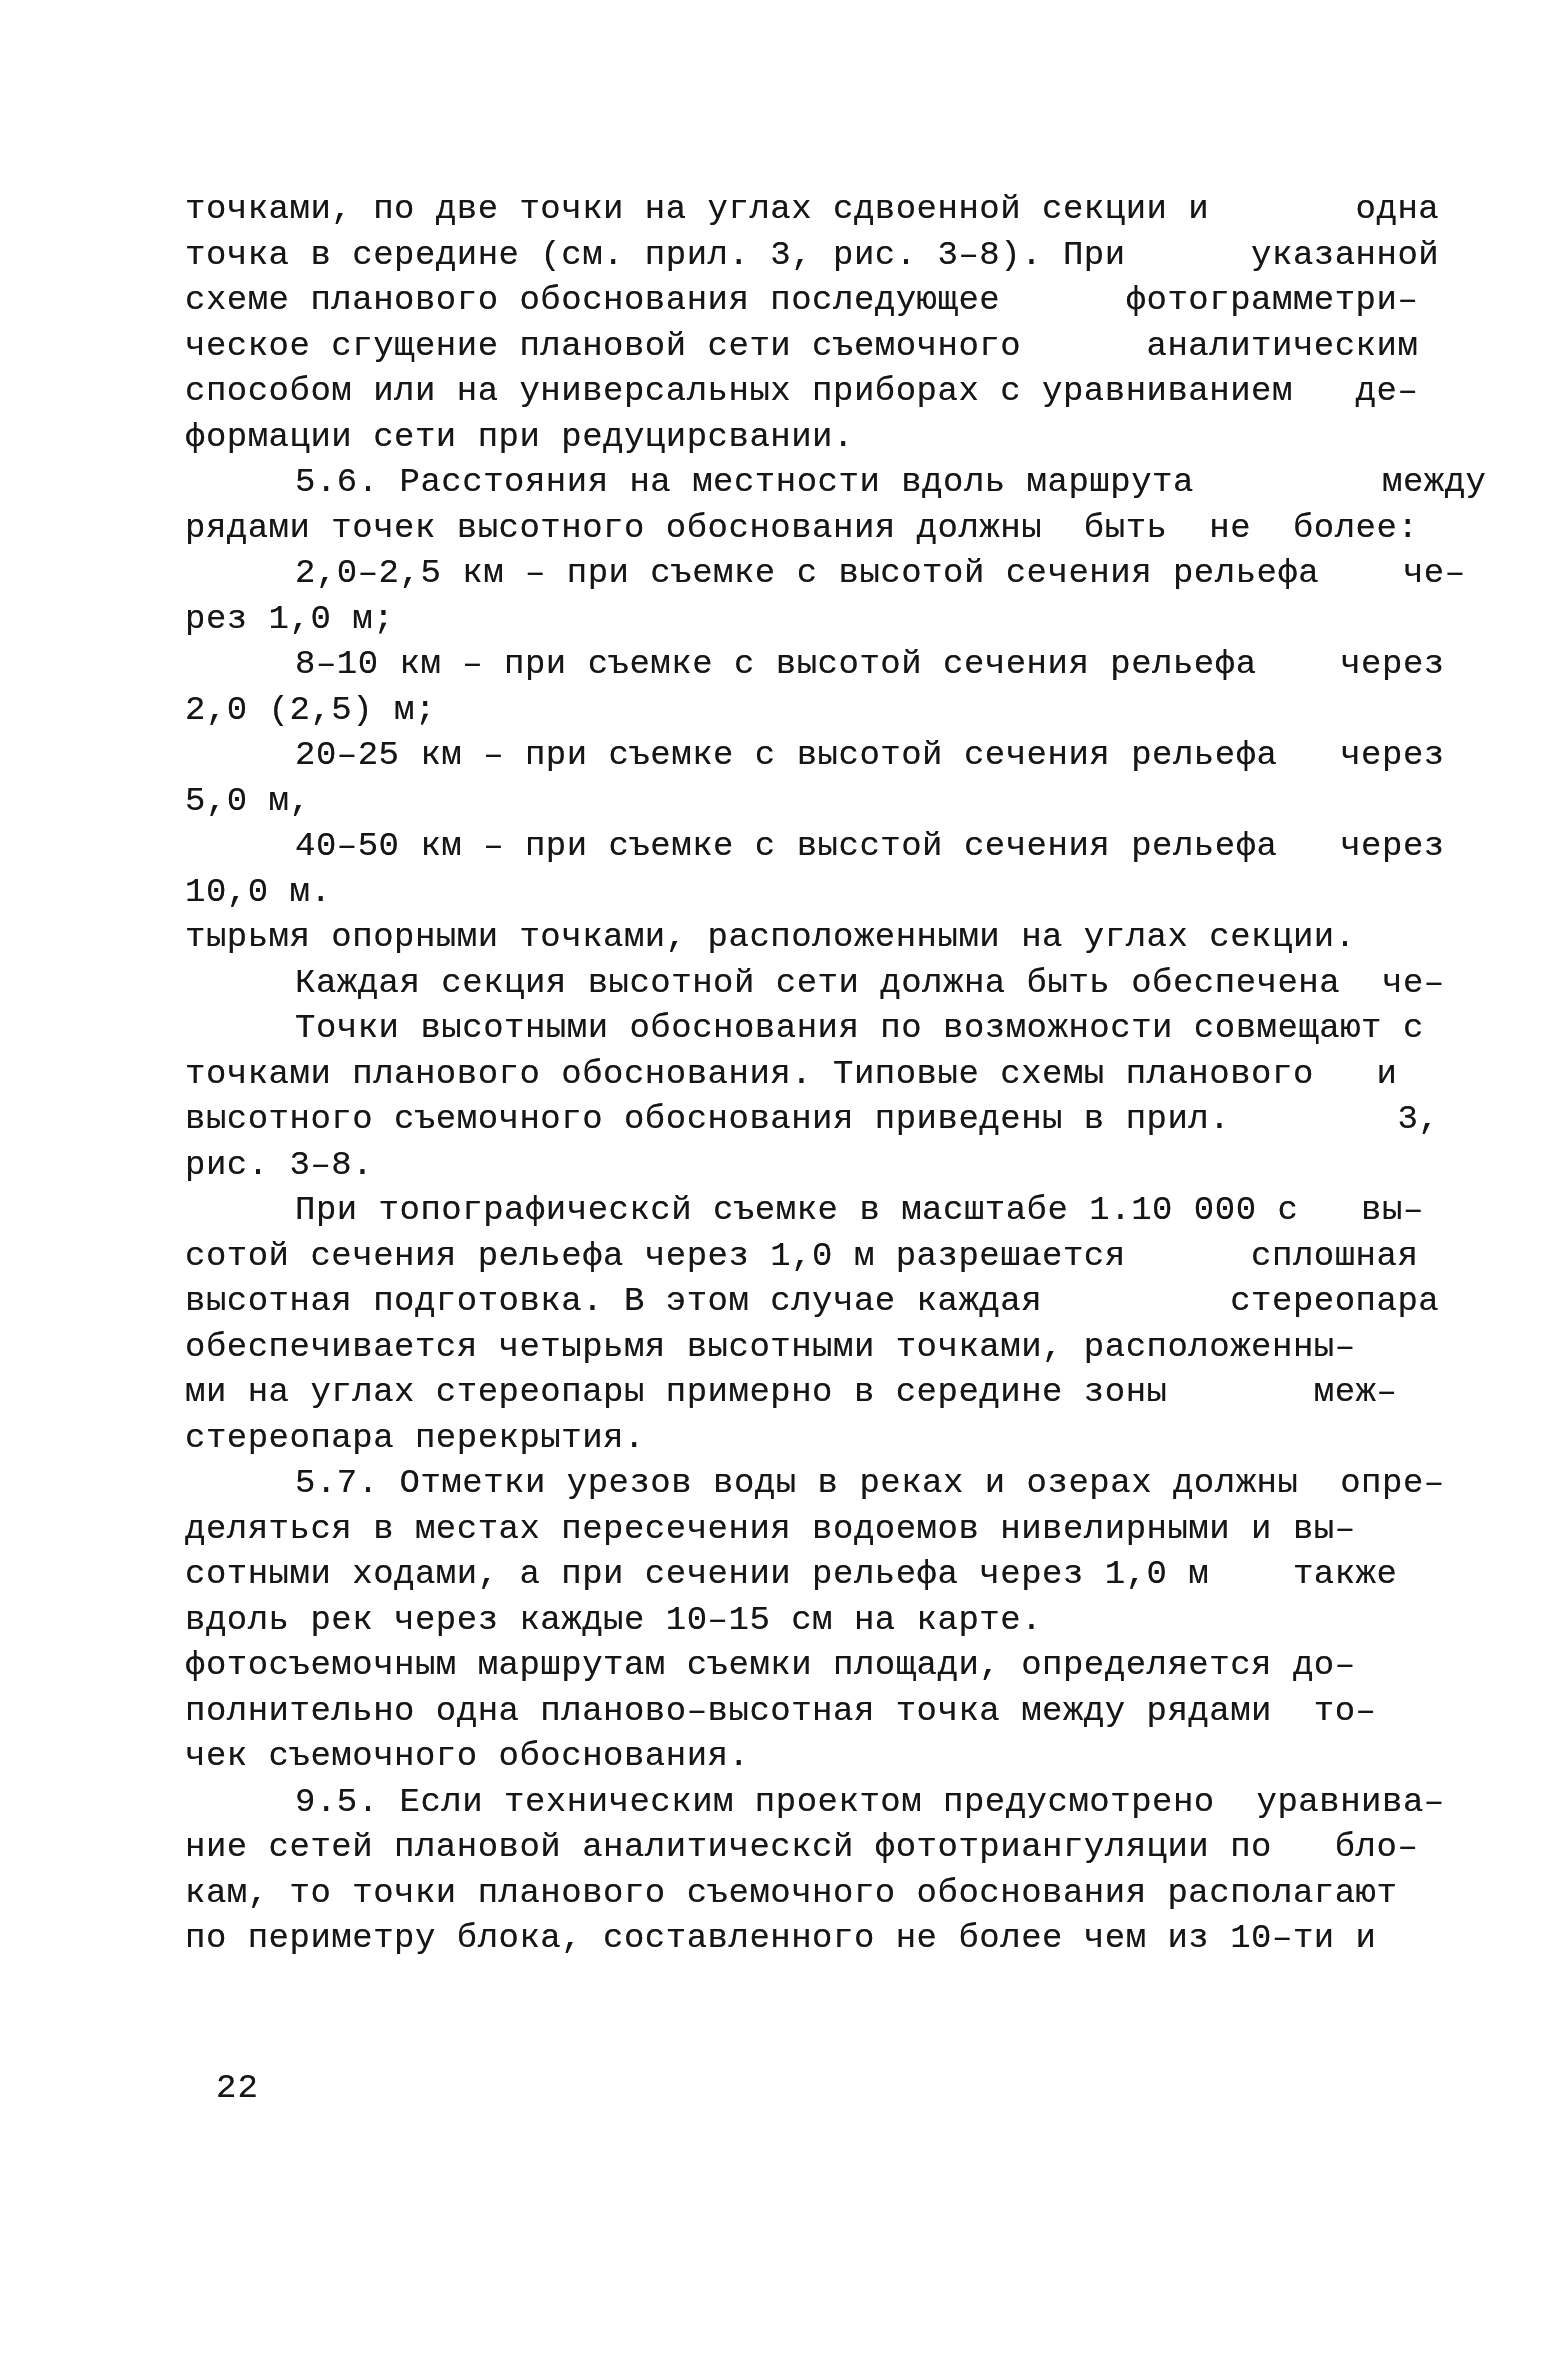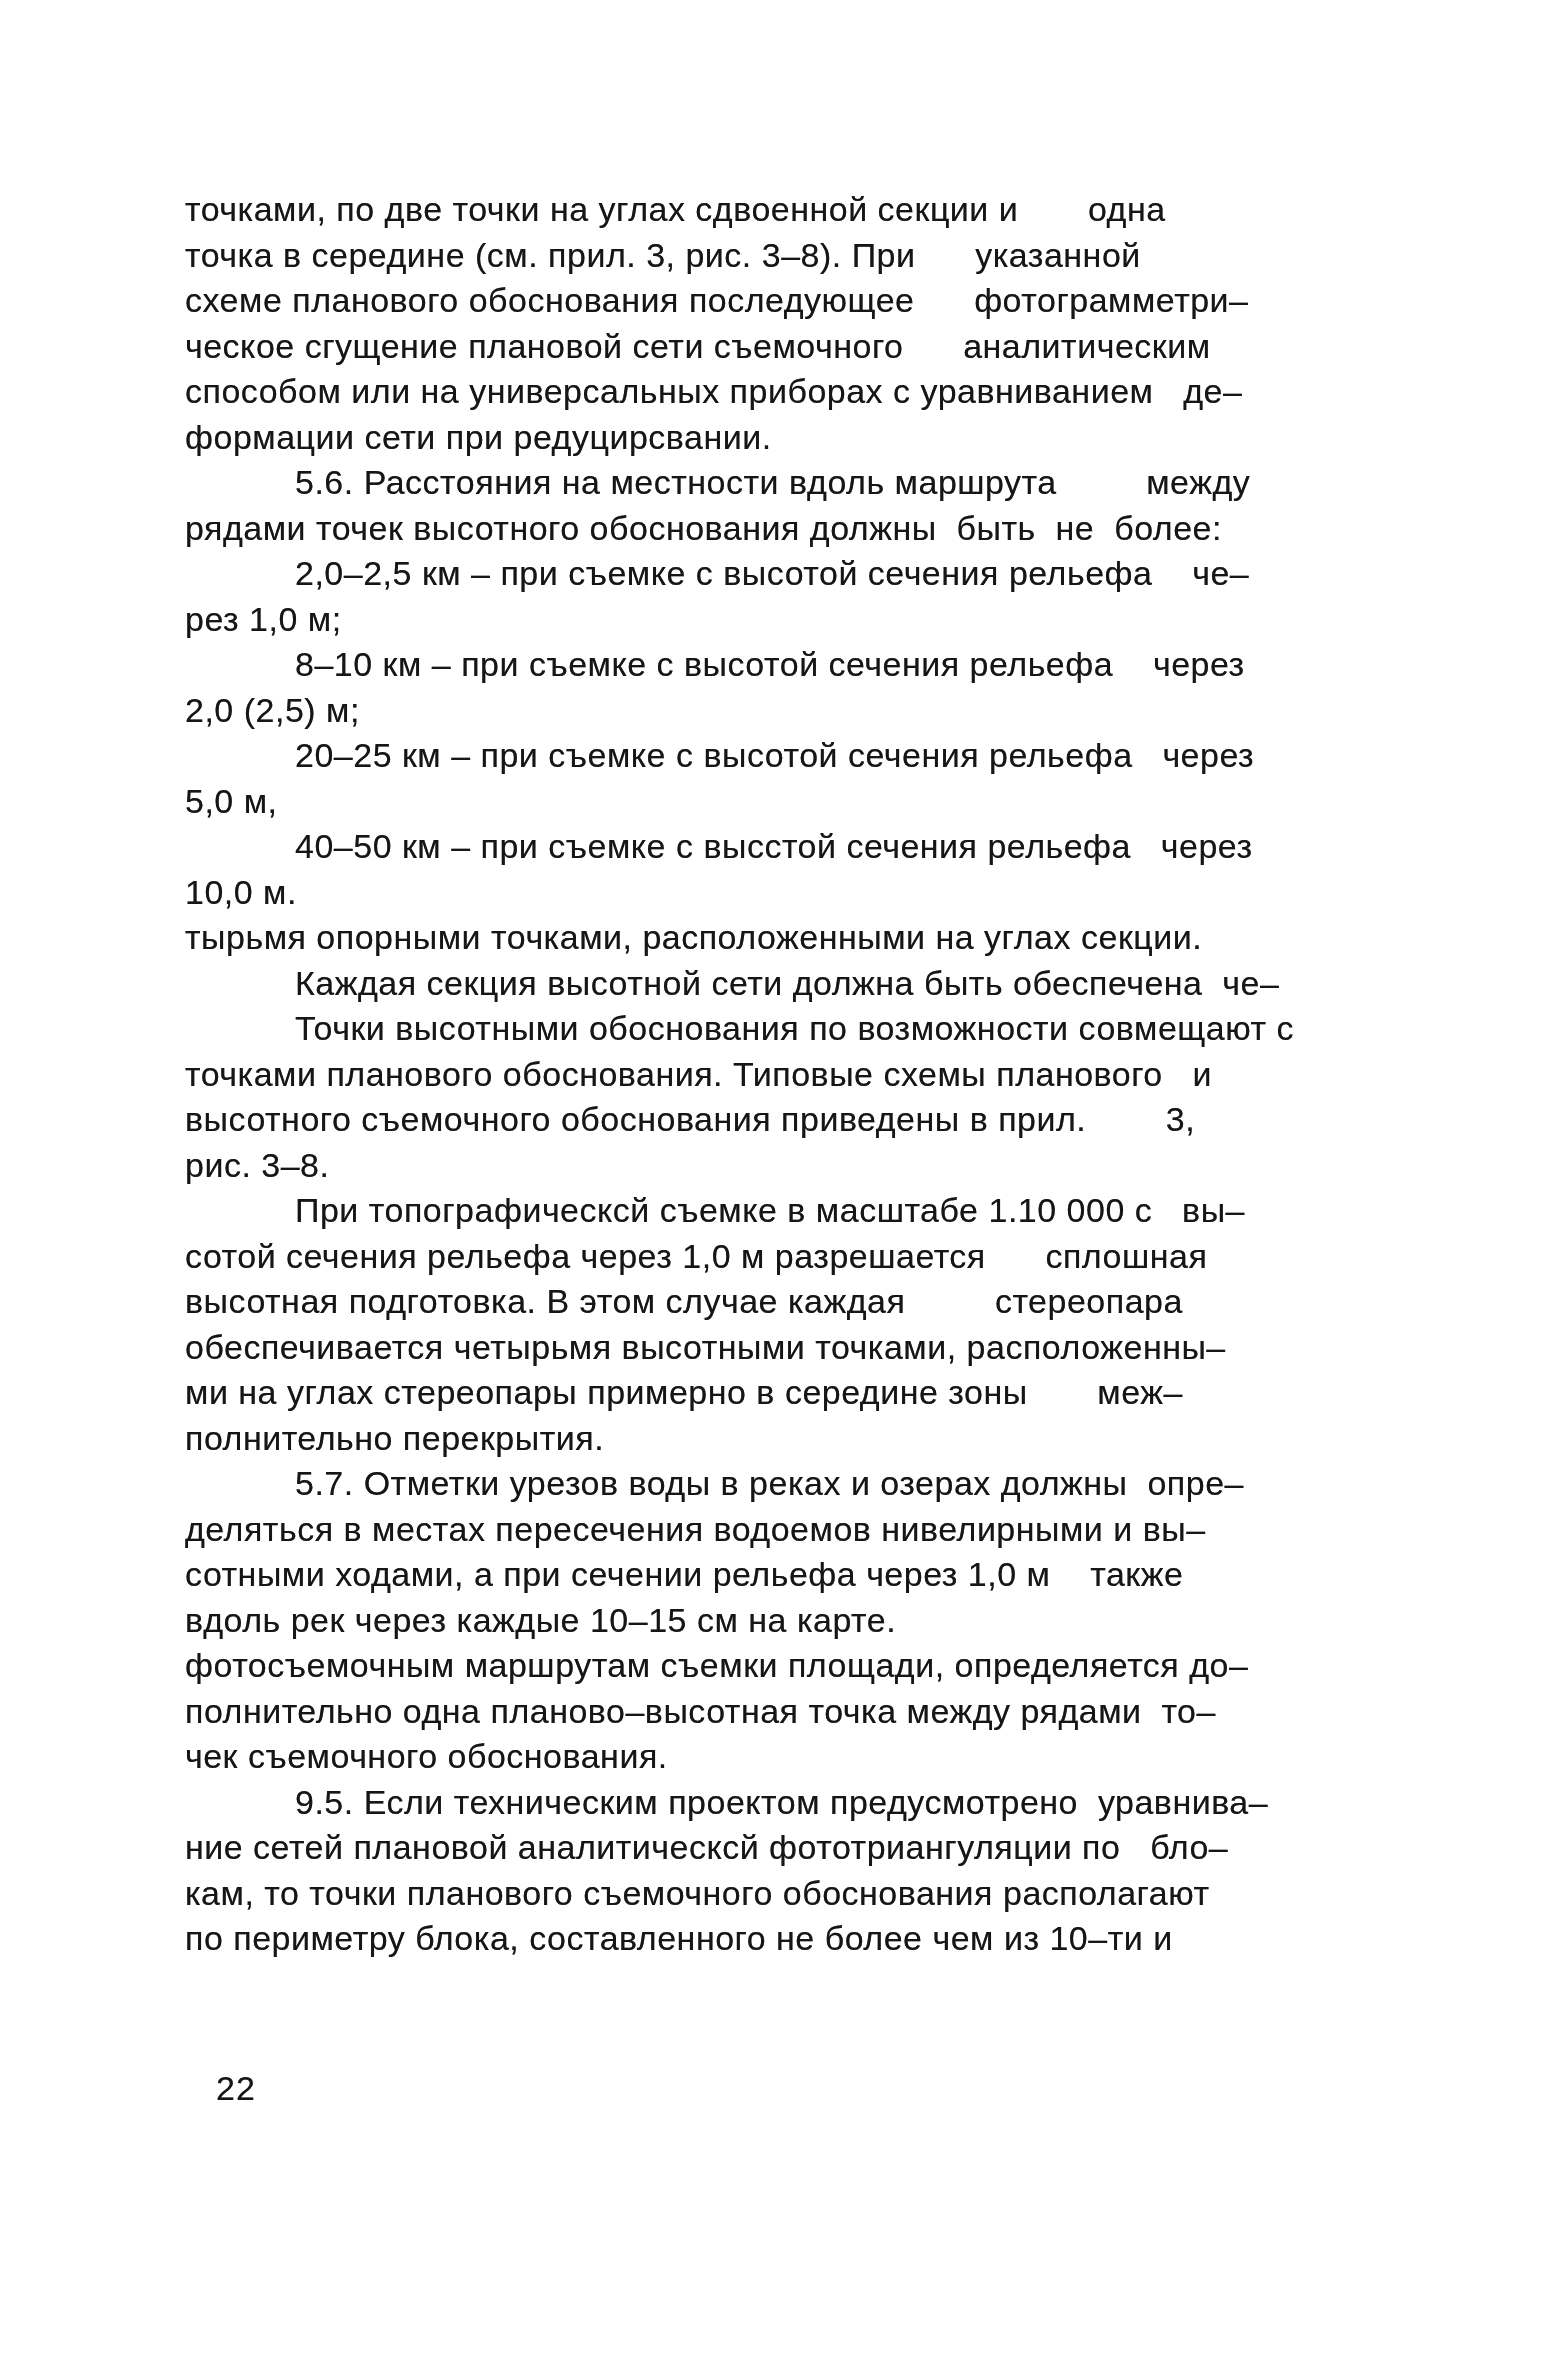--- a/index.html
+++ b/index.html
@@ -6,21 +6,21 @@
     margin: 0;
     padding: 0;
     background: #ffffff;
   }
   .page {
     position: relative;
     width: 1547px;
     height: 2379px;
     background: #ffffff;
     overflow: hidden;
-    font-family: Liberation Sans, sans-serif;
+    font-family: Liberation Mono, monospace;
     color: #161616;
   }
   .textblock {
     position: absolute;
     left: 185px;
     top: 187px;
   }
   .ln {
     white-space: pre;
     font-size: 34px;
@@ -67,21 +67,21 @@
     <div class="ln ind">Каждая секция высотной сети должна быть обеспечена  че–</div>
     <div class="ln ind">Точки высотными обоснования по возможности совмещают с</div>
     <div class="ln">точками планового обоснования. Типовые схемы планового   и</div>
     <div class="ln">высотного съемочного обоснования приведены в прил.        3,</div>
     <div class="ln">рис. 3–8.</div>
     <div class="ln ind">При топографическсй съемке в масштабе 1.10 000 с   вы–</div>
     <div class="ln">сотой сечения рельефа через 1,0 м разрешается      сплошная</div>
     <div class="ln">высотная подготовка. В этом случае каждая         стереопара</div>
     <div class="ln">обеспечивается четырьмя высотными точками, расположенны–</div>
     <div class="ln">ми на углах стереопары примерно в середине зоны       меж–</div>
-    <div class="ln">полнительно перекрытия.</div>
+    <div class="ln">стереопара перекрытия.</div>
     <div class="ln ind">5.7. Отметки урезов воды в реках и озерах должны  опре–</div>
     <div class="ln">деляться в местах пересечения водоемов нивелирными и вы–</div>
     <div class="ln">сотными ходами, а при сечении рельефа через 1,0 м    также</div>
     <div class="ln">вдоль рек через каждые 10–15 см на карте.</div>
     <div class="ln">фотосъемочным маршрутам съемки площади, определяется до–</div>
     <div class="ln">полнительно одна планово–высотная точка между рядами  то–</div>
     <div class="ln">чек съемочного обоснования.</div>
     <div class="ln ind">9.5. Если техническим проектом предусмотрено  уравнива–</div>
     <div class="ln">ние сетей плановой аналитическсй фототриангуляции по   бло–</div>
     <div class="ln">кам, то точки планового съемочного обоснования располагают</div>

